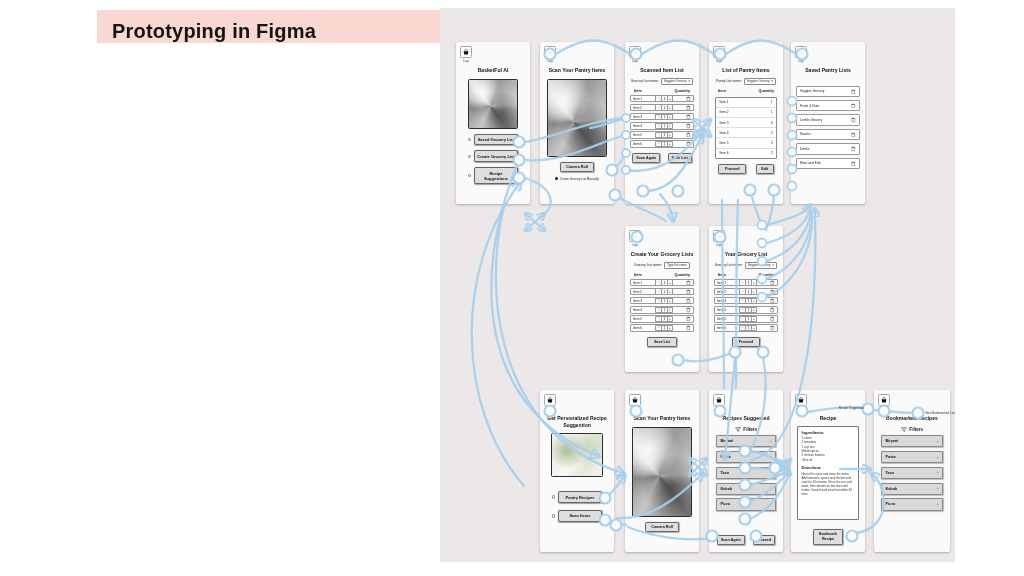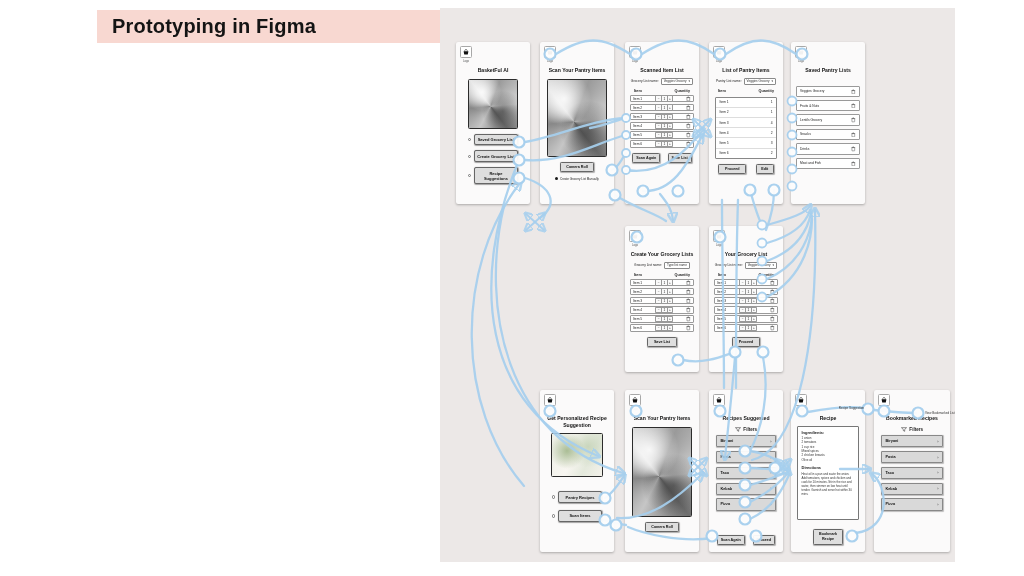--- a/index.html
+++ b/index.html
@@ -1,20 +1,20 @@
 <!DOCTYPE html>
 <html><head>
 <meta charset="utf-8">
 <style>
   * { box-sizing: border-box; margin: 0; padding: 0; }
   html,body { width:1024px; height:576px; background:#ffffff; font-family:"Liberation Sans", sans-serif; overflow:hidden; }
   #slide { position:relative; width:1024px; height:576px; background:#ffffff; }
 
   
-  .banner { position:absolute; left:97px; top:10px; width:364px; height:33px; background:#f8d8d1; display:flex; align-items:center; padding-left:15px; }
+  .banner { position:absolute; left:97px; top:10px; width:364px; height:33px; background:#f8d8d1; display:flex; align-items:flex-end; padding-left:15px; }
   .banner h1 { font-size:20px; font-weight:bold; color:#141414; letter-spacing:.2px; }
 
   
   .canvas { position:absolute; left:440px; top:8px; width:515px; height:554px; background:#ece8e7; }
 
   
   .wires { position:absolute; left:0; top:0; width:515px; height:554px; z-index:6; pointer-events:none; }
   .wires path { fill:none; stroke:#a6cfee; stroke-width:2.3; stroke-linecap:round; opacity:.92; }
   .wires path.ca { marker-end:url(#ah); }
   .wires path.x { marker-start:url(#ah); marker-end:url(#ah); stroke-width:2; }

